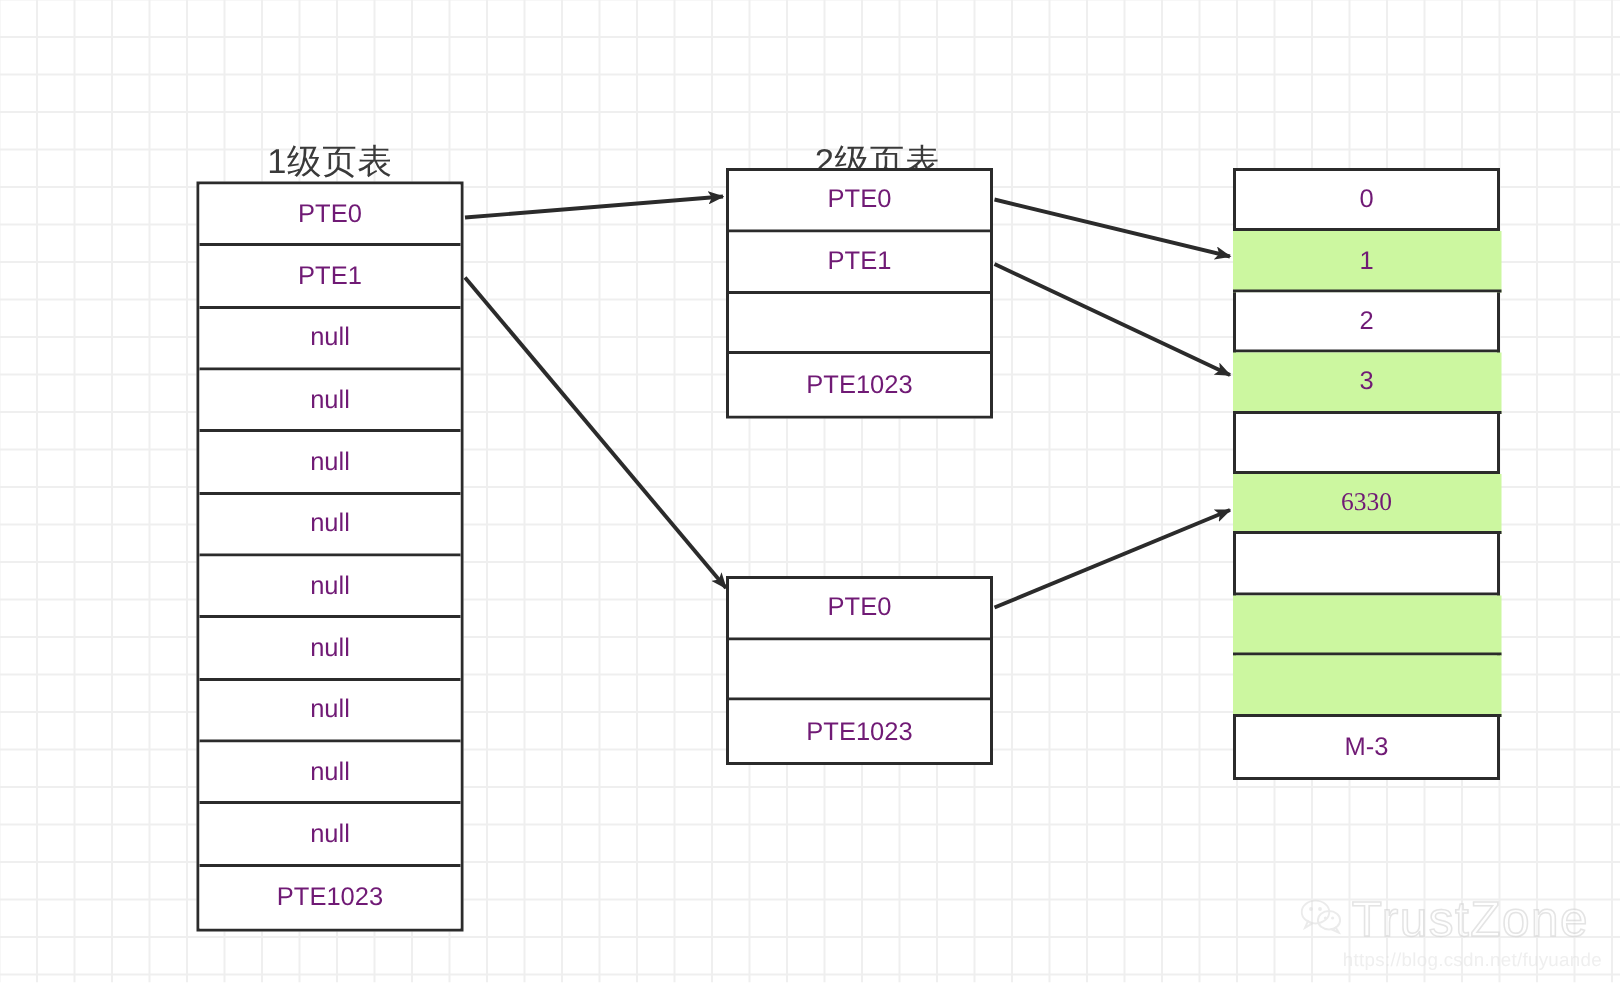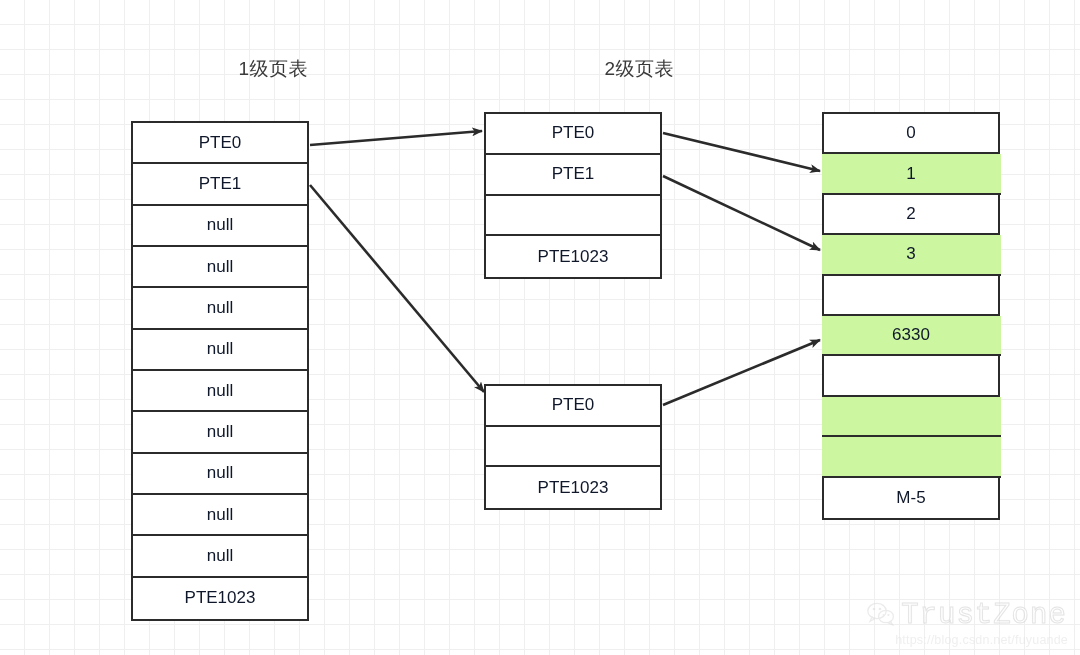--- a/index.html
+++ b/index.html
@@ -17,43 +17,44 @@
       linear-gradient(to bottom, #efefef 1px, transparent 1px);
     background-size: 25px 25px;
     background-position: -1px -1px;
     font-family: "Liberation Sans", "DejaVu Sans", sans-serif;
     overflow: hidden;
   }
 
   
   .col-title {
     position: absolute;
-    font-size: 19px;
+    font-size: 23px;
     color: #3a3a3a;
     letter-spacing: 0.5px;
     white-space: nowrap;
-    text-align: right;
+    text-align: center;
+    margin-top: 36px;
   }
 
   
   .table {
     position: absolute;
     border: 2.5px solid #2b2b2b;
     background: #ffffff;
     box-sizing: border-box;
   }
   .row {
     position: relative;
     box-sizing: border-box;
     border-bottom: 2.5px solid #2b2b2b;
     display: flex;
     align-items: center;
     justify-content: center;
     font-size: 17px;
-    color: #0f172a;
+    color: #701a75;
     background: #ffffff;
     overflow: hidden;
   }
   .row:last-child { border-bottom: none; }
   .row.green {
     background: #ccf7a0;
   }
 
   
   .row.bleed {
@@ -82,26 +83,26 @@
     text-align: left;
     opacity: 0.55;
     user-select: none;
   }
   .wm-row {
     display: flex;
     align-items: center;
     gap: 6px;
   }
   .wm-brand {
-    font-size: 29px;
+    font-size: 33px;
     color: #ffffff;
     -webkit-text-stroke: 1px #cfcfcf;
     text-shadow: 0 0 1px #d8d8d8;
     letter-spacing: 1px;
-    font-family: Liberation Mono, monospace;
+    font-family: Liberation Sans, sans-serif;
   }
   .wm-url {
     font-size: 12.5px;
     color: #e2e2e2;
     margin-top: 1px;
     margin-left: 28px;
     letter-spacing: 0.2px;
   }
 </style>
 </head>
@@ -141,25 +142,25 @@
       <div class="row" style="height: 33.3333%;"></div>
       <div class="row" style="height: 33.3333%;">PTE1023</div>
     </div>
 
   <div class="table" id="tbl-physical" style="left:822px; top:112px; width:178px; height:408px;">
       <div class="row" style="height: 10%;">0</div>
       <div class="row green bleed" style="height: 10%;">1</div>
       <div class="row" style="height: 10%;">2</div>
       <div class="row green bleed" style="height: 10%;">3</div>
       <div class="row" style="height: 10%;"></div>
-      <div class="row green bleed" style="height: 10%;">6330</div>
+      <div class="row green bleed" style="height: 10%; font-family: Liberation Serif, serif;">6330</div>
       <div class="row" style="height: 10%;"></div>
       <div class="row green bleed" style="height: 10%;"></div>
       <div class="row green bleed" style="height: 10%;"></div>
-      <div class="row" style="height: 10%;">M-5</div>
+      <div class="row" style="height: 10%;">M-3</div>
     </div>
 
   <svg id="arrows" viewBox="0 0 1080 655">
     <defs>
       <marker id="ah" markerWidth="11" markerHeight="9" refX="10" refY="4.5" orient="auto" markerUnits="userSpaceOnUse">
         <path d="M0,0 L11,4.5 L0,9 L2.6,4.5 Z" fill="#2b2b2b"></path>
       </marker>
     </defs>
 
     <line x1="310" y1="145" x2="482" y2="131" stroke="#2b2b2b" stroke-width="2.6" marker-end="url(#ah)"></line>

